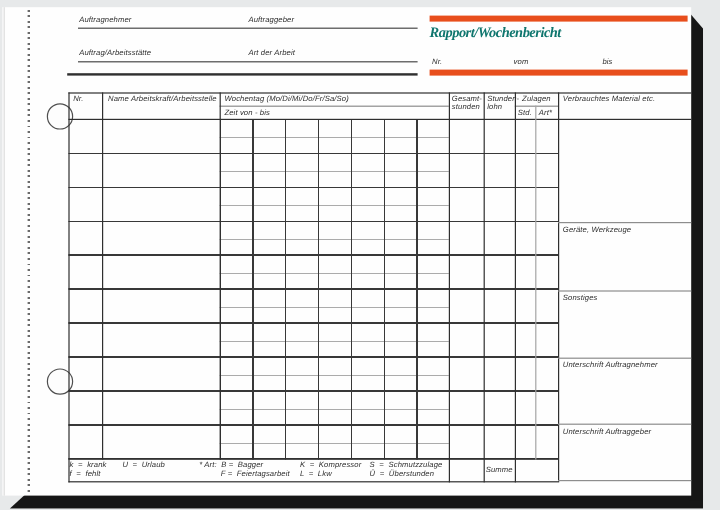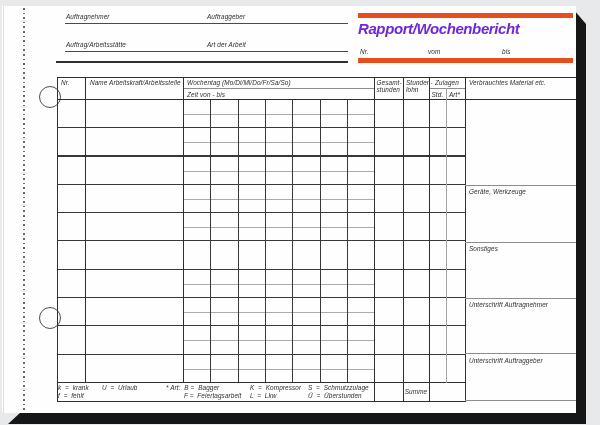--- a/index.html
+++ b/index.html
@@ -27,22 +27,22 @@
     border:1.7px solid #4f4f4f;background:#fdfdfd;
   }
   .hl{position:absolute;background:#2f2f2f;height:1px;}
   .vl{position:absolute;background:#2f2f2f;width:1px;}
   .gray{background:#8d8d8d;}
   .lbl{
     position:absolute;font-size:6.4px;line-height:7px;font-style:italic;
     color:#2e2e2e;white-space:pre;letter-spacing:0.1px;
   }
   .title{
-    position:absolute;font-style:italic;font-weight:bold;font-size:15px;
-    color:#6d28d9;letter-spacing:-0.4px;white-space:pre;
+    position:absolute;font-style:italic;font-weight:bold;font-size:12px;
+    color:#0f766e;letter-spacing:-0.4px;white-space:pre;font-family:Liberation Serif, serif;
   }
   .bar{position:absolute;background:#e84e1c;height:5px;width:215px;left:358px;}
   .row-grid{
     position:absolute;left:57px;top:100px;width:408px;height:283px;
     background:repeating-linear-gradient(to bottom,transparent 0,transparent 27.15px,#383838 27.15px,#383838 28.3px);
   }
   .day-mid{
     position:absolute;left:183px;top:100px;width:191.3px;height:283px;
     background:repeating-linear-gradient(to bottom,transparent 0,transparent 14.1px,#ababab 14.1px,#ababab 15px,transparent 15px,transparent 28.3px);
   }

